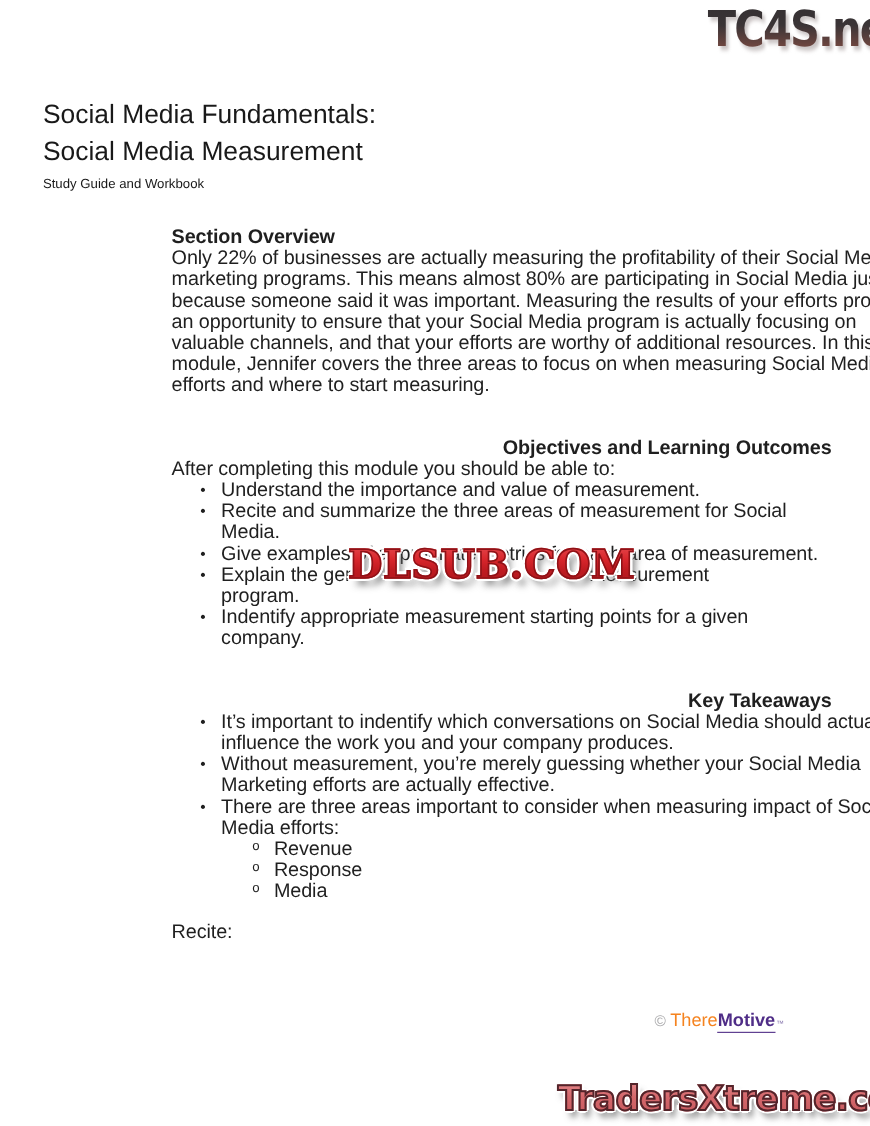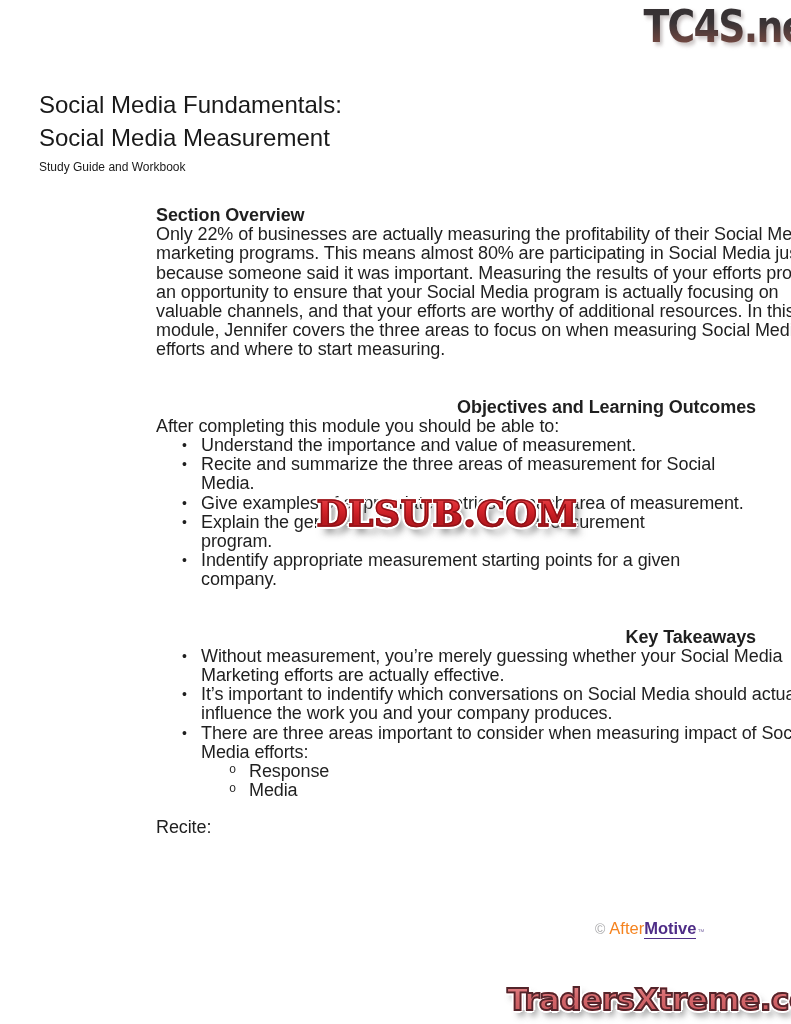--- a/index.html
+++ b/index.html
@@ -138,41 +138,42 @@
       <li><span>Give examples of appropriate metrics for each area of measurement.</span></li>
       <li>
         <span>Explain the gen</span><span class="gap"></span><span>measurement</span>
         <div>program.</div>
       </li>
       <li><span>Indentify appropriate measurement starting points for a given company.</span></li>
     </ul>
 
     <div class="heading mt38">Key Takeaways</div>
     <ul class="bullets">
+      <li class="pre"><span>It’s important to indentify which conversations on Social Media should actually
+influence the work you and your company produces.</span></li>
       <li class="pre"><span>Without measurement, you’re merely guessing whether your Social Media
 Marketing efforts are actually effective.</span></li>
-      <li class="pre"><span>It’s important to indentify which conversations on Social Media should actually
-influence the work you and your company produces.</span></li>
       <li class="pre"><span>There are three areas important to consider when measuring impact of Social
 Media efforts:</span></li>
+      <li class="sub"><span>Revenue</span></li>
       <li class="sub"><span>Response</span></li>
       <li class="sub"><span>Media</span></li>
     </ul>
 
     <div class="revenue">Recite:</div>
   </div>
 
   <div class="dlsub">
     <span class="layer back">DLSUB.COM</span>
     <span class="layer front">DLSUB.COM</span>
   </div>
 
   <div class="mm">
     <span class="copy">©</span>
-    <span class="market">After</span>
+    <span class="market">There</span>
     <span class="motive">Motive</span>
     <span class="tm">™</span>
   </div>
 
   <div class="tx">
     <span class="layer back">TradersXtreme.com</span>
     <span class="layer front">TradersXtreme.com</span>
   </div>
 
 </div>

